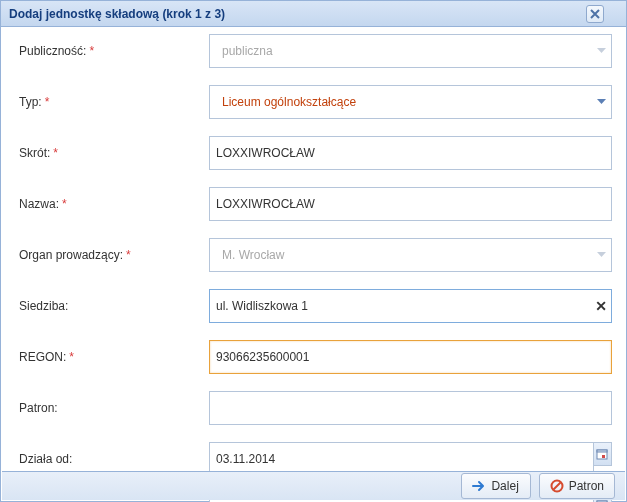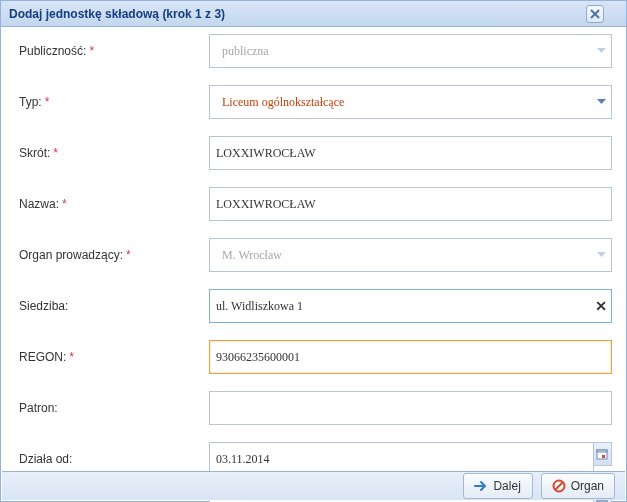--- a/index.html
+++ b/index.html
@@ -55,21 +55,21 @@
     white-space: nowrap;
   }
   .req { color: #D83B3B; margin-left: 3px; }
   .control { flex: 1; position: relative; }
   .text-input, .combo {
     width: 100%;
     height: 24px;
     border: 1px solid #B5C5DA;
     background: #fff;
     padding: 16px 6px;
-    font-family: Liberation Serif, serif;
+    font-family: Liberation Sans, sans-serif;
     font-size: 12px;
     color: #333;
     outline: none;
   }
   .combo {
     display: flex;
     align-items: center;
     padding-right: 0;
   }
   .combo-text {
@@ -304,16 +304,16 @@
       <svg viewBox="0 0 14 14">
         <path d="M1 7 L10 7 M7 3 L11 7 L7 11" stroke="#2E7AD1" stroke-width="2" fill="none" stroke-linecap="round" stroke-linejoin="round"></path>
       </svg>
       <span>Dalej</span>
     </button>
     <button class="btn">
       <svg viewBox="0 0 14 14">
         <circle cx="7" cy="7" r="5.5" fill="none" stroke="#D64B2F" stroke-width="2"></circle>
         <line x1="3.5" y1="10.5" x2="10.5" y2="3.5" stroke="#D64B2F" stroke-width="2"></line>
       </svg>
-      <span>Organ</span>
+      <span>Patron</span>
     </button>
   </div>
 </div>
 
 </body></html>

